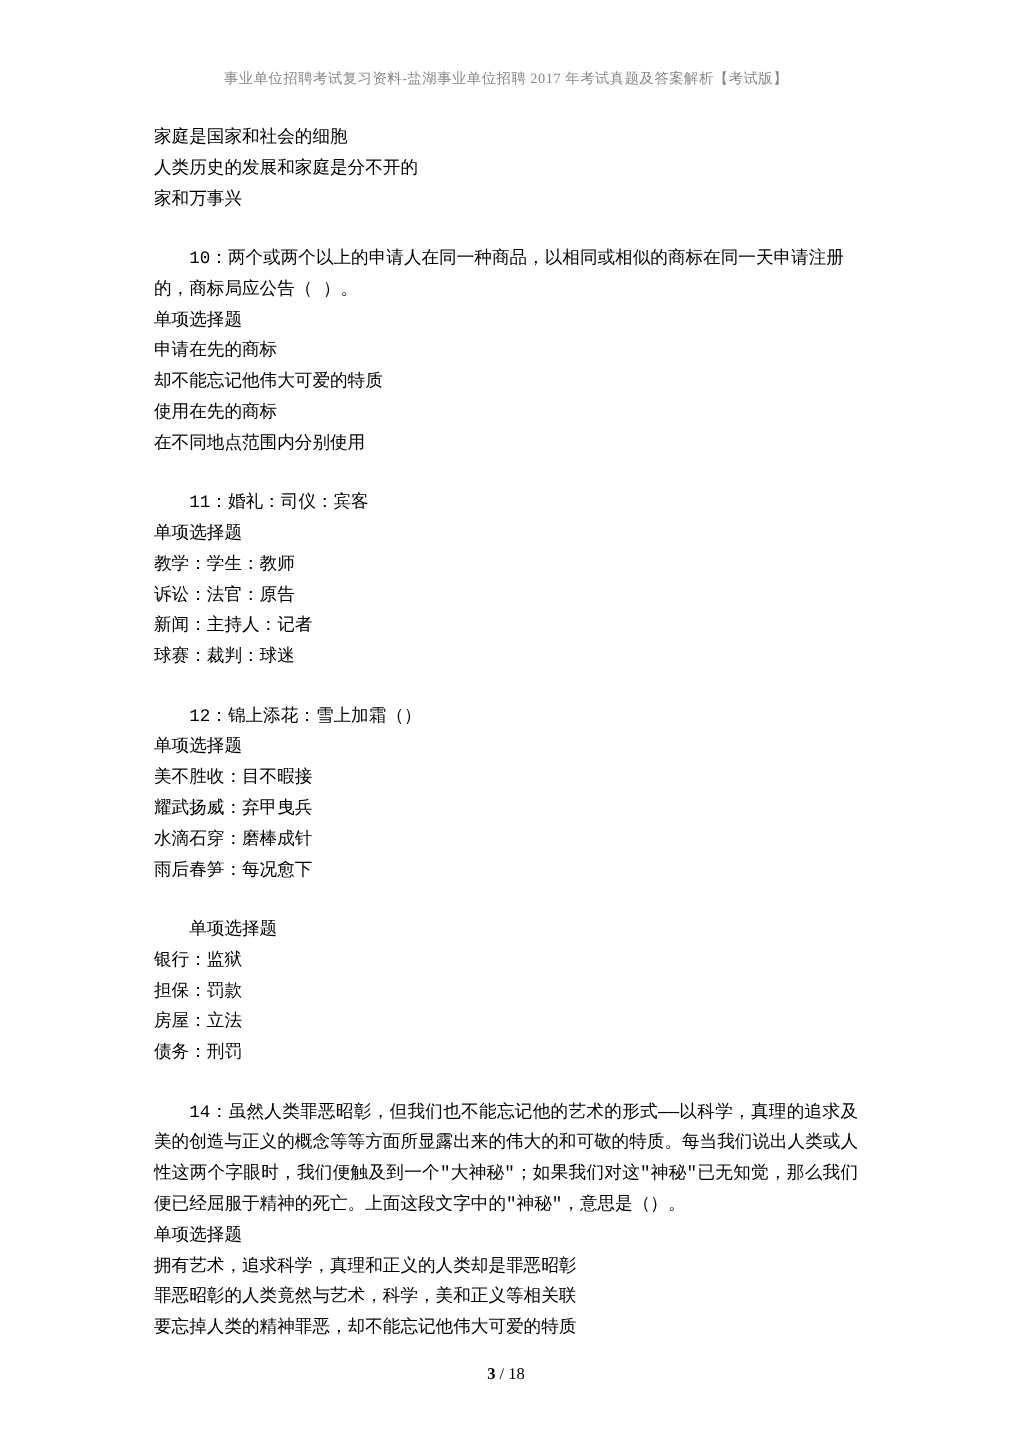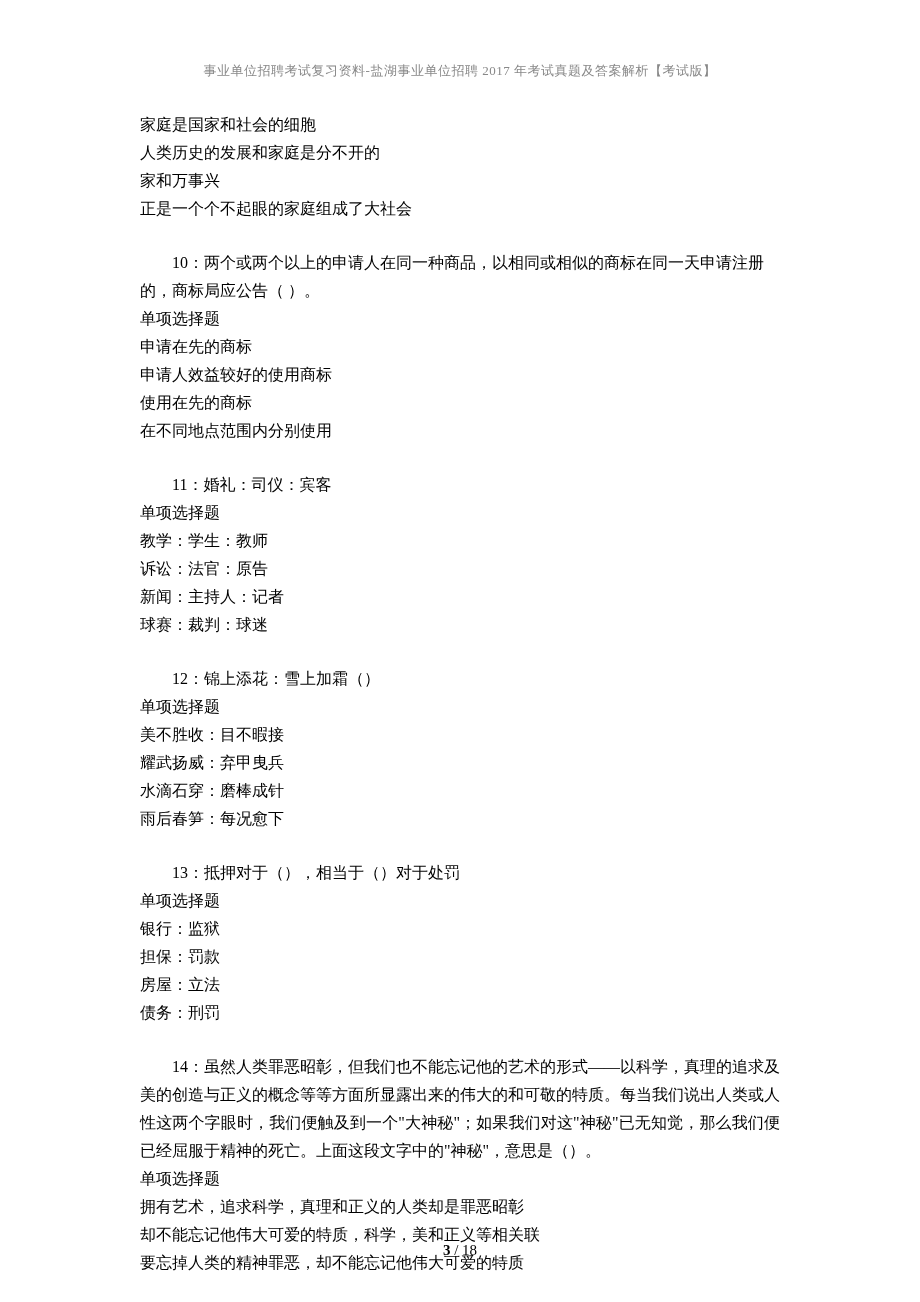--- a/index.html
+++ b/index.html
@@ -26,20 +26,21 @@
       letter-spacing: 0.5px;
     }
     .content {
       color: #000;
     }
     .line {
       margin: 0;
     }
     .question-block {
       margin-top: 26px;
+      font-family: Liberation Mono, monospace;
     }
     .question-block .line:first-child {
       text-indent: 2em;
     }
     .footer {
       position: absolute;
       bottom: 39px;
       left: 0;
       right: 0;
       text-align: center;
@@ -53,28 +54,27 @@
 <body>
 
 <div class="header">事业单位招聘考试复习资料-盐湖事业单位招聘 2017 年考试真题及答案解析【考试版】</div>
 
 <div class="content">
 
   <div>
     <p class="line">家庭是国家和社会的细胞</p>
     <p class="line">人类历史的发展和家庭是分不开的</p>
     <p class="line">家和万事兴</p>
-    <p class="line">正是一个个不起眼的家庭组成了大社会</p>
   </div>
 
   <div class="question-block">
     <p class="line">10：两个或两个以上的申请人在同一种商品，以相同或相似的商标在同一天申请注册的，商标局应公告（  ）。</p>
     <p class="line">单项选择题</p>
     <p class="line">申请在先的商标</p>
-    <p class="line">申请人效益较好的使用商标</p>
+    <p class="line">却不能忘记他伟大可爱的特质</p>
     <p class="line">使用在先的商标</p>
     <p class="line">在不同地点范围内分别使用</p>
   </div>
 
   <div class="question-block">
     <p class="line">11：婚礼：司仪：宾客</p>
     <p class="line">单项选择题</p>
     <p class="line">教学：学生：教师</p>
     <p class="line">诉讼：法官：原告</p>
     <p class="line">新闻：主持人：记者</p>
@@ -84,33 +84,32 @@
   <div class="question-block">
     <p class="line">12：锦上添花：雪上加霜（）</p>
     <p class="line">单项选择题</p>
     <p class="line">美不胜收：目不暇接</p>
     <p class="line">耀武扬威：弃甲曳兵</p>
     <p class="line">水滴石穿：磨棒成针</p>
     <p class="line">雨后春笋：每况愈下</p>
   </div>
 
   <div class="question-block">
-    <p class="line">13：抵押对于（），相当于（）对于处罚</p>
     <p class="line">单项选择题</p>
     <p class="line">银行：监狱</p>
     <p class="line">担保：罚款</p>
     <p class="line">房屋：立法</p>
     <p class="line">债务：刑罚</p>
   </div>
 
   <div class="question-block">
     <p class="line" style="text-align: justify;">14：虽然人类罪恶昭彰，但我们也不能忘记他的艺术的形式——以科学，真理的追求及美的创造与正义的概念等等方面所显露出来的伟大的和可敬的特质。每当我们说出人类或人性这两个字眼时，我们便触及到一个"大神秘"；如果我们对这"神秘"已无知觉，那么我们便已经屈服于精神的死亡。上面这段文字中的"神秘"，意思是（）。</p>
     <p class="line">单项选择题</p>
     <p class="line">拥有艺术，追求科学，真理和正义的人类却是罪恶昭彰</p>
-    <p class="line">却不能忘记他伟大可爱的特质，科学，美和正义等相关联</p>
+    <p class="line">罪恶昭彰的人类竟然与艺术，科学，美和正义等相关联</p>
     <p class="line">要忘掉人类的精神罪恶，却不能忘记他伟大可爱的特质</p>
   </div>
 
 </div>
 
 <div class="footer">
   <span class="page-current">3</span><span> / </span><span>18</span>
 </div>
 
 </body></html>

